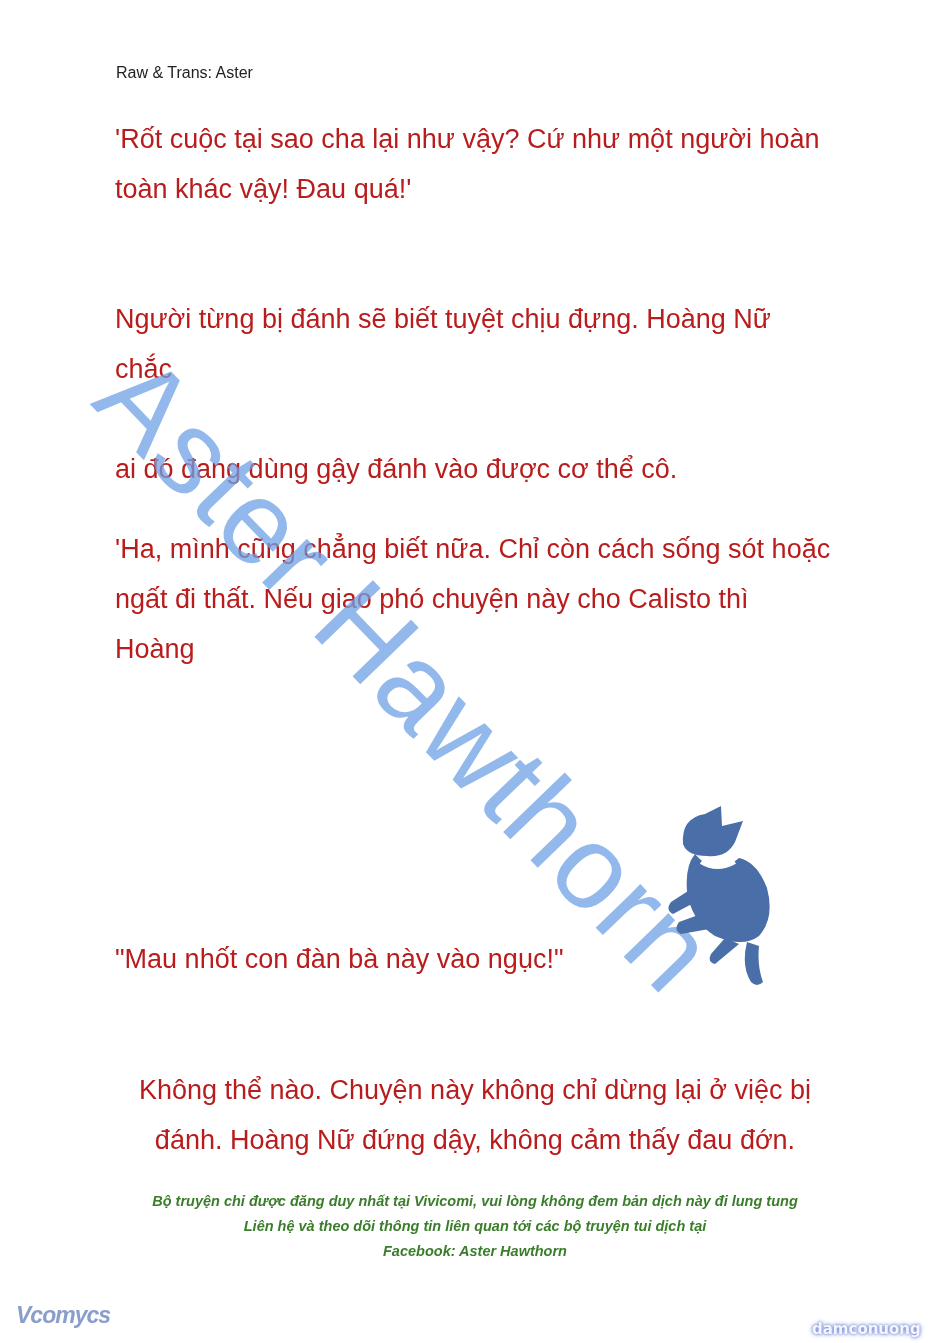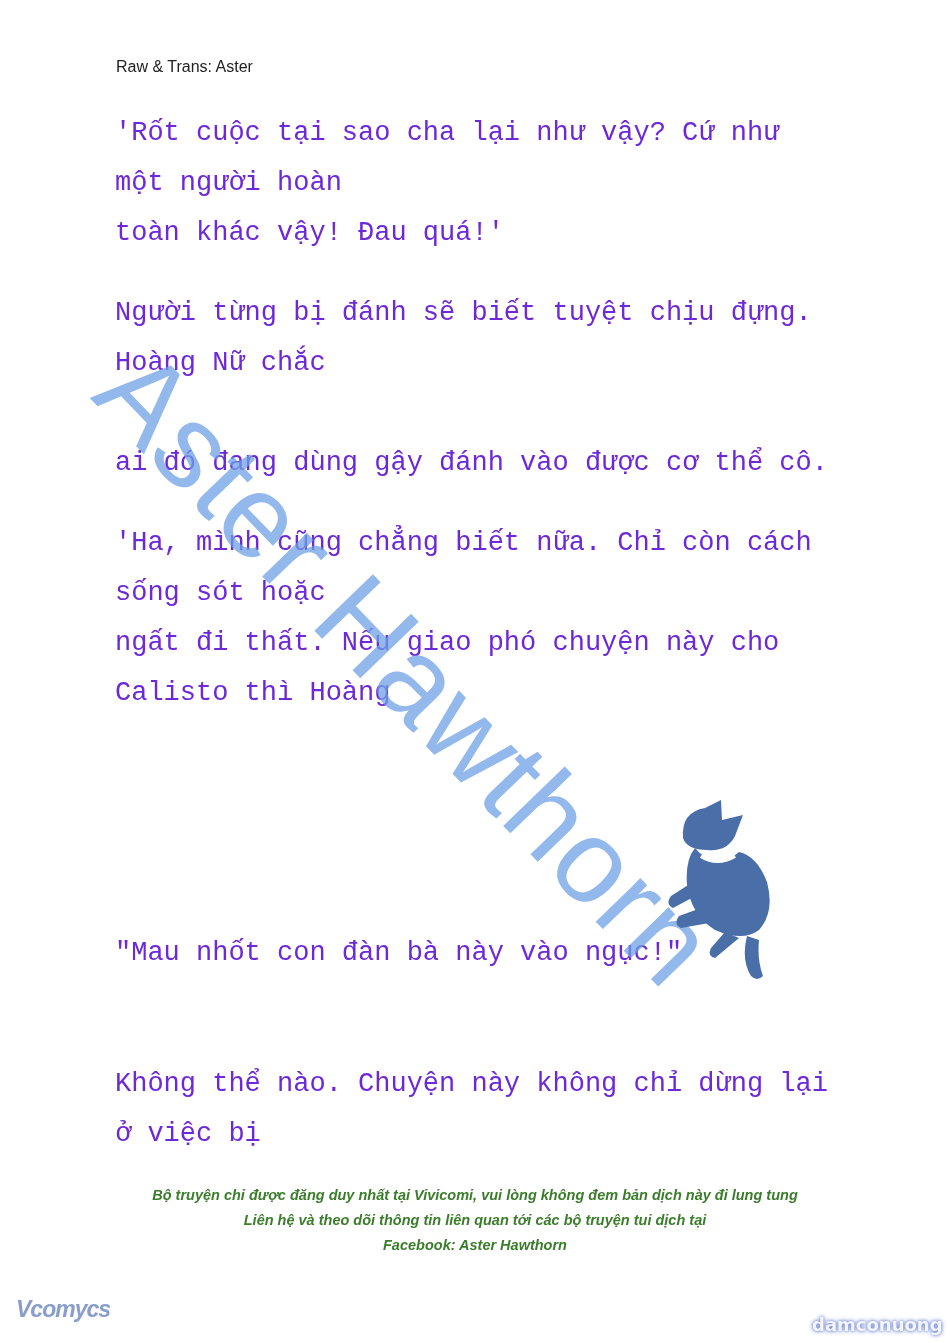--- a/index.html
+++ b/index.html
@@ -1,24 +1,24 @@
 <!DOCTYPE html>
 <html><head>
 <meta charset="utf-8">
 <style>
   html, body { margin: 0; padding: 0; background: #ffffff; }
   body { width: 950px; height: 1343px; position: relative; overflow: hidden; }
-  .page { position: absolute; left: 0; top: 0; width: 950px; height: 1141px; background: #fff; }
+  .page { position: absolute; left: 0; top: 6px; width: 950px; height: 1141px; background: #fff; }
   .credit {
     position: absolute; left: 116px; top: 58px;
     font-family: "Liberation Sans", sans-serif; font-size: 16px; color: #222;
   }
   .para {
     position: absolute; left: 115px; width: 720px;
-    font-family: Liberation Mono, monospace; font-size: 27px; color: #6d28d9;
+    font-family: Liberation Sans, sans-serif; font-size: 27px; color: #b91c1c;
     line-height: 50px; margin: 0;
   }
   .watermark {
     position: absolute; left: 120px; top: 560px;
     font-family: "Liberation Sans", sans-serif; font-size: 118px; font-weight: 300;
     color: rgba(110, 160, 230, 0.75);
     transform: rotate(46deg); transform-origin: 0 0;
     white-space: nowrap; letter-spacing: 1px;
     -webkit-text-stroke: 0;
   }
@@ -29,21 +29,21 @@
     font-family: "Liberation Sans", sans-serif; font-style: italic; font-weight: bold;
     font-size: 14.5px; color: #3a7d2a;
   }
   .logo-left {
     position: absolute; left: 16px; top: 1296px;
     font-family: "Liberation Sans", sans-serif; font-style: italic; font-weight: bold;
     font-size: 23px; color: #8a9ecc; letter-spacing: -1px;
   }
   .logo-right {
     position: absolute; left: 812px; top: 1314px;
-    font-family: "DejaVu Sans", sans-serif; font-weight: bold; font-size: 18px;
+    font-family: "DejaVu Sans", sans-serif; font-weight: bold; font-size: 15px;
     color: #f4f6ff; text-shadow: 0 0 3px #6a7fcf, 0 0 5px #7d90d8;
   }
 </style>
 </head>
 <body>
 
 <div class="page">
 
   <div class="credit">Raw &amp; Trans: Aster</div>
 
@@ -61,22 +61,23 @@
   <p class="para" style="top:518px;">
     <span>'Ha, mình cũng chẳng biết nữa. Chỉ còn cách sống sót hoặc</span><br>
     <span>ngất đi thất. Nếu giao phó chuyện này cho Calisto thì Hoàng</span><br>
   </p>
 
 
   <p class="para" style="top:928px;">
     <span>"Mau nhốt con đàn bà này vào ngục!"</span>
   </p>
 
-  <p class="para" style="top:1059px;">
+  <p class="para" style="top:1059px;text-align:center;">
     <span>Không thể nào. Chuyện này không chỉ dừng lại ở việc bị</span><br>
+    <span>đánh. Hoàng Nữ đứng dậy, không cảm thấy đau đớn.</span>
   </p>
 
   <div class="wm-wrap">
     <div class="watermark" style="left:168px; top:322px;">Aster Hawthorn</div>
   </div>
 
   <svg class="cat" viewBox="0 0 125 180">
     <g fill="#4a6fa8">
 
       <path d="M28 38 Q26 12 50 8 L66 0 L67 20 L88 15 L80 36 Q72 52 52 50 Q32 50 28 38 Z"></path>

